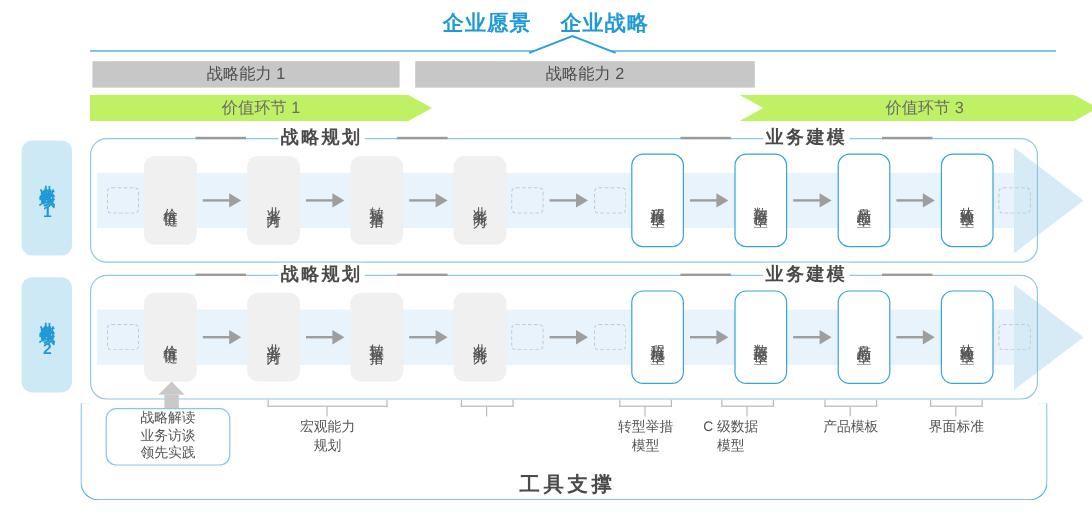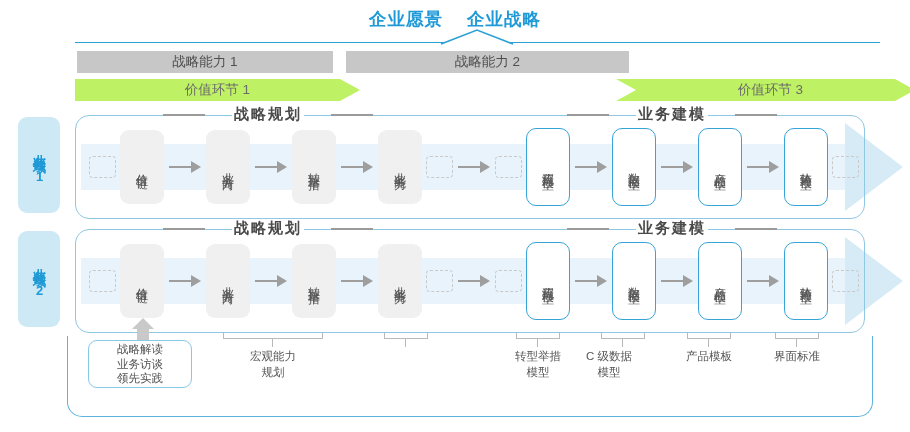--- a/index.html
+++ b/index.html
@@ -225,14 +225,15 @@
 
   <div class="callout" style="left:273px">宏观能力
 规划</div>
   <div class="callout" style="left:538px">转型举措
 模型</div>
   <div class="callout" style="left:609px">C 级数据
 模型</div>
   <div class="callout" style="left:709px">产品模板</div>
   <div class="callout" style="left:797px">界面标准</div>
 
+  <div class="toolsupport">工具支撑</div>
 
 </div>
 
 </body></html>

